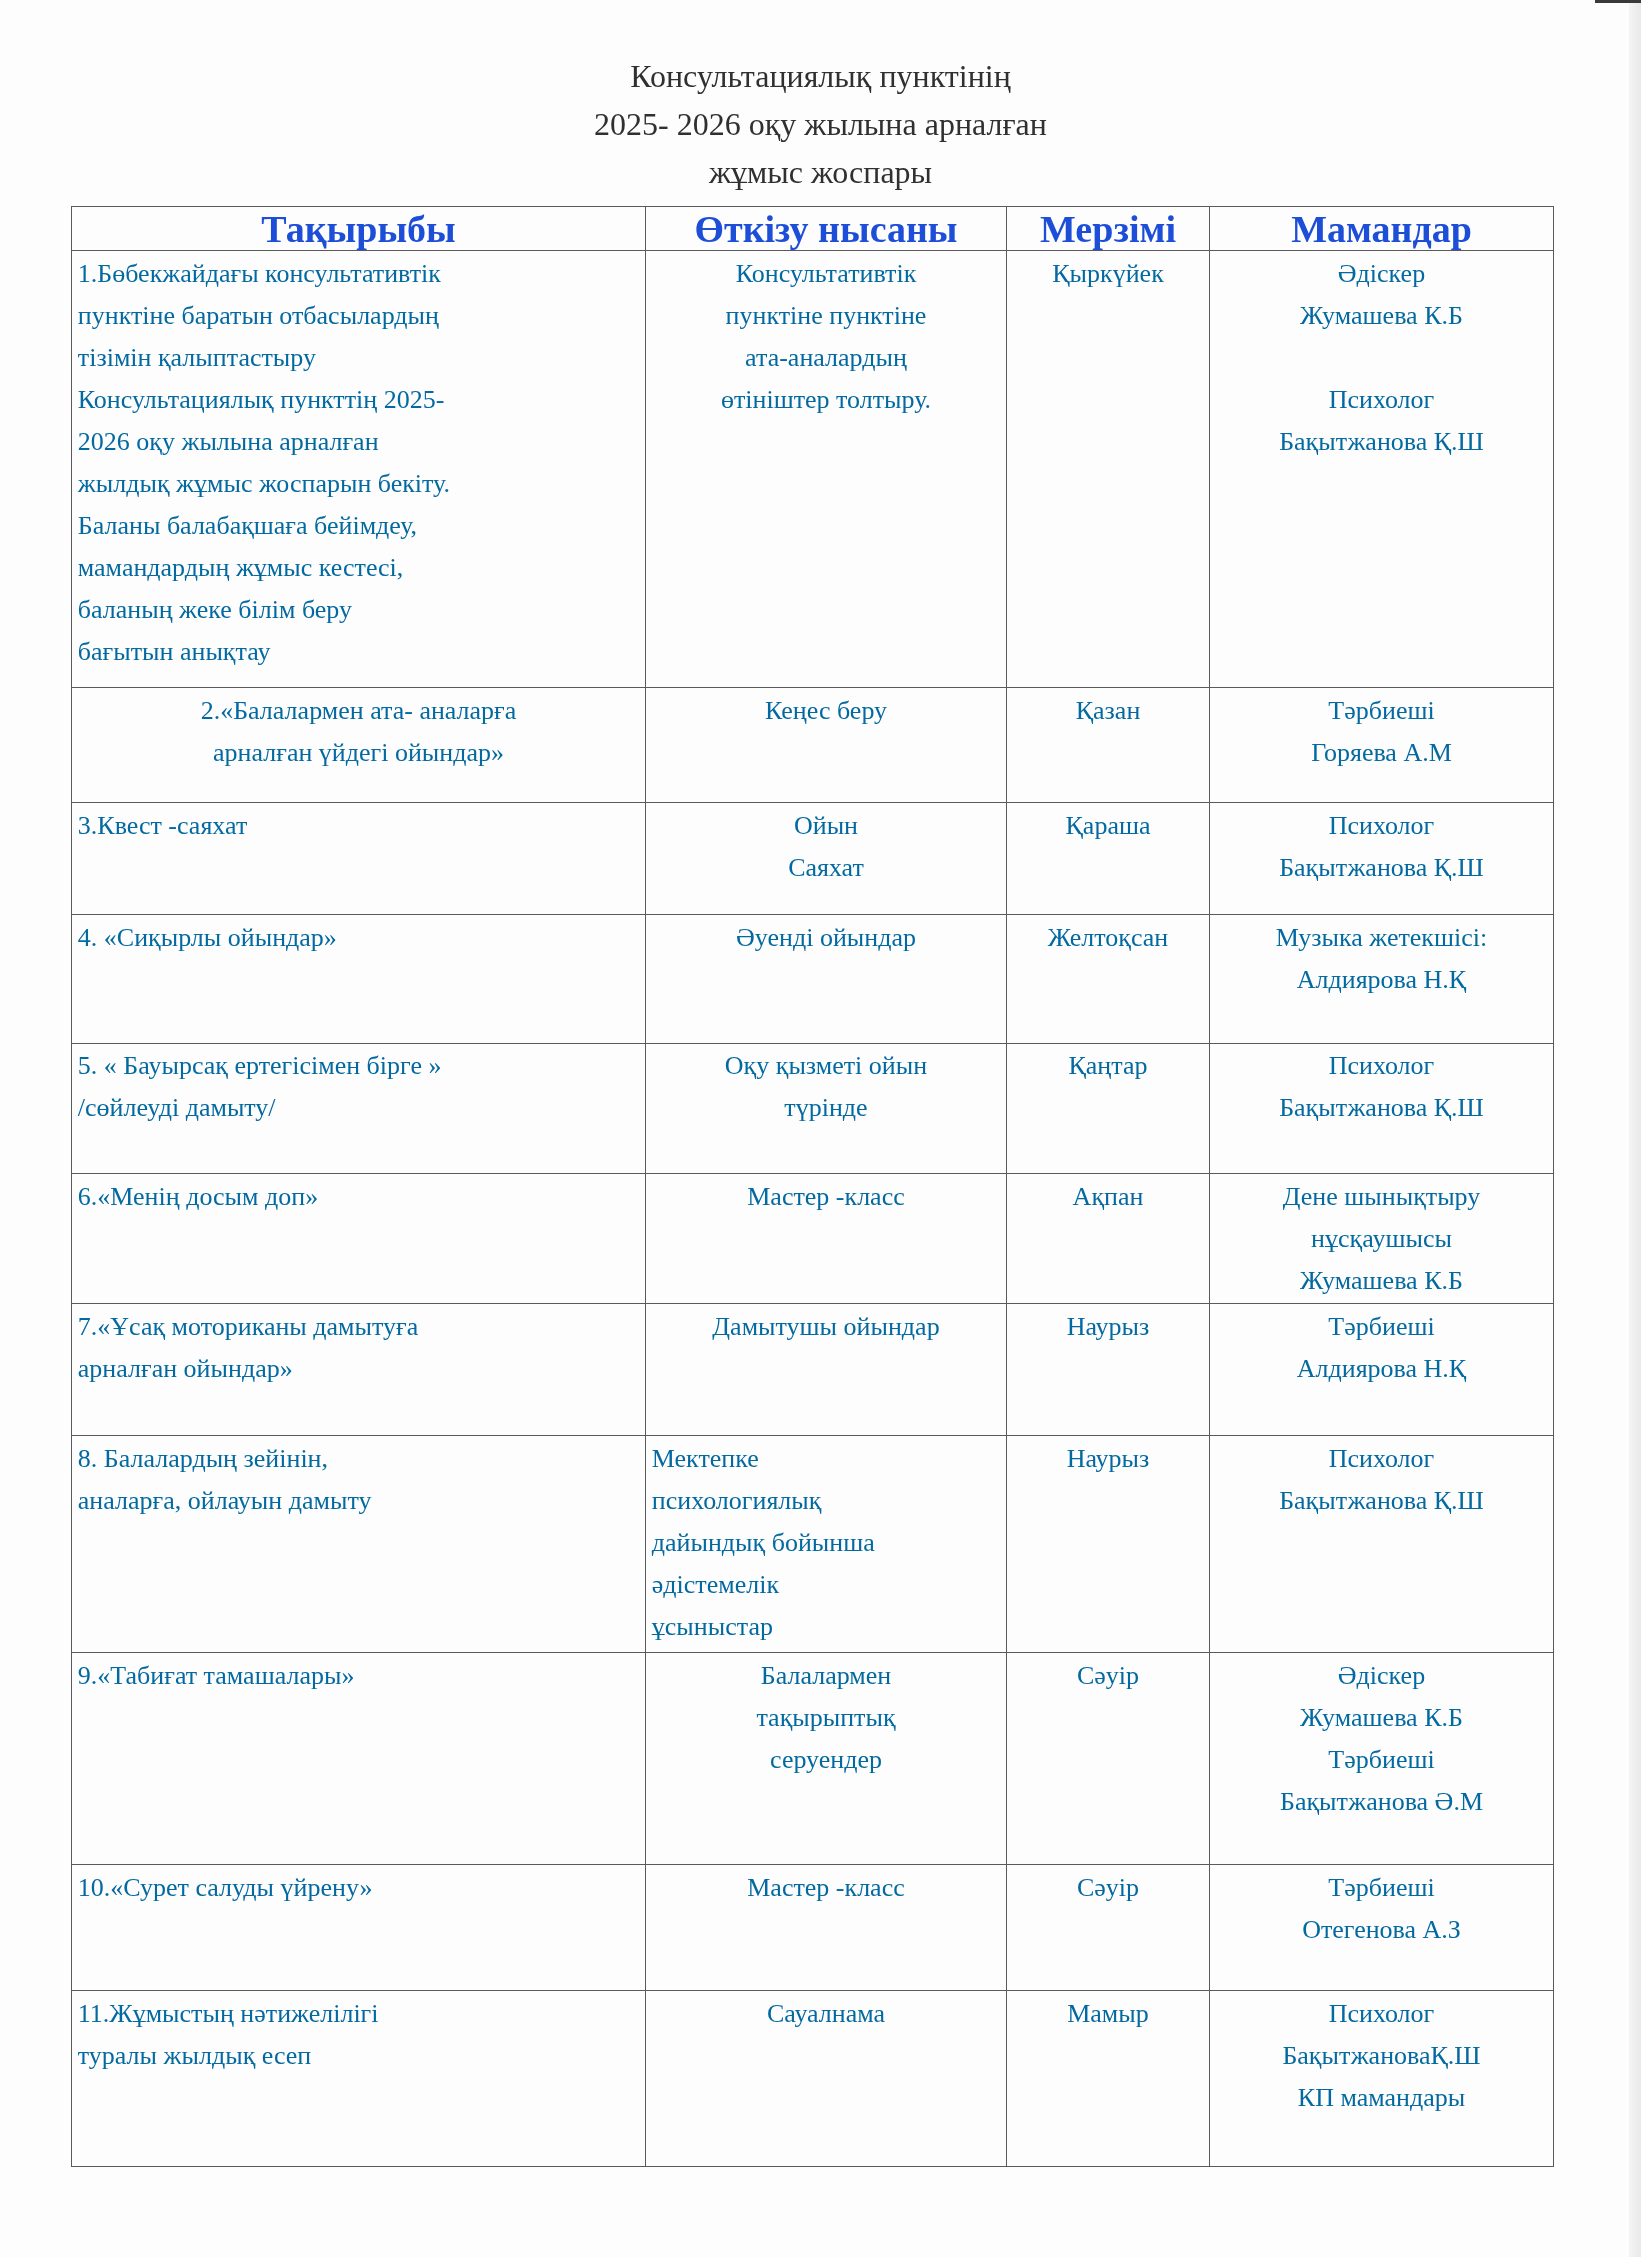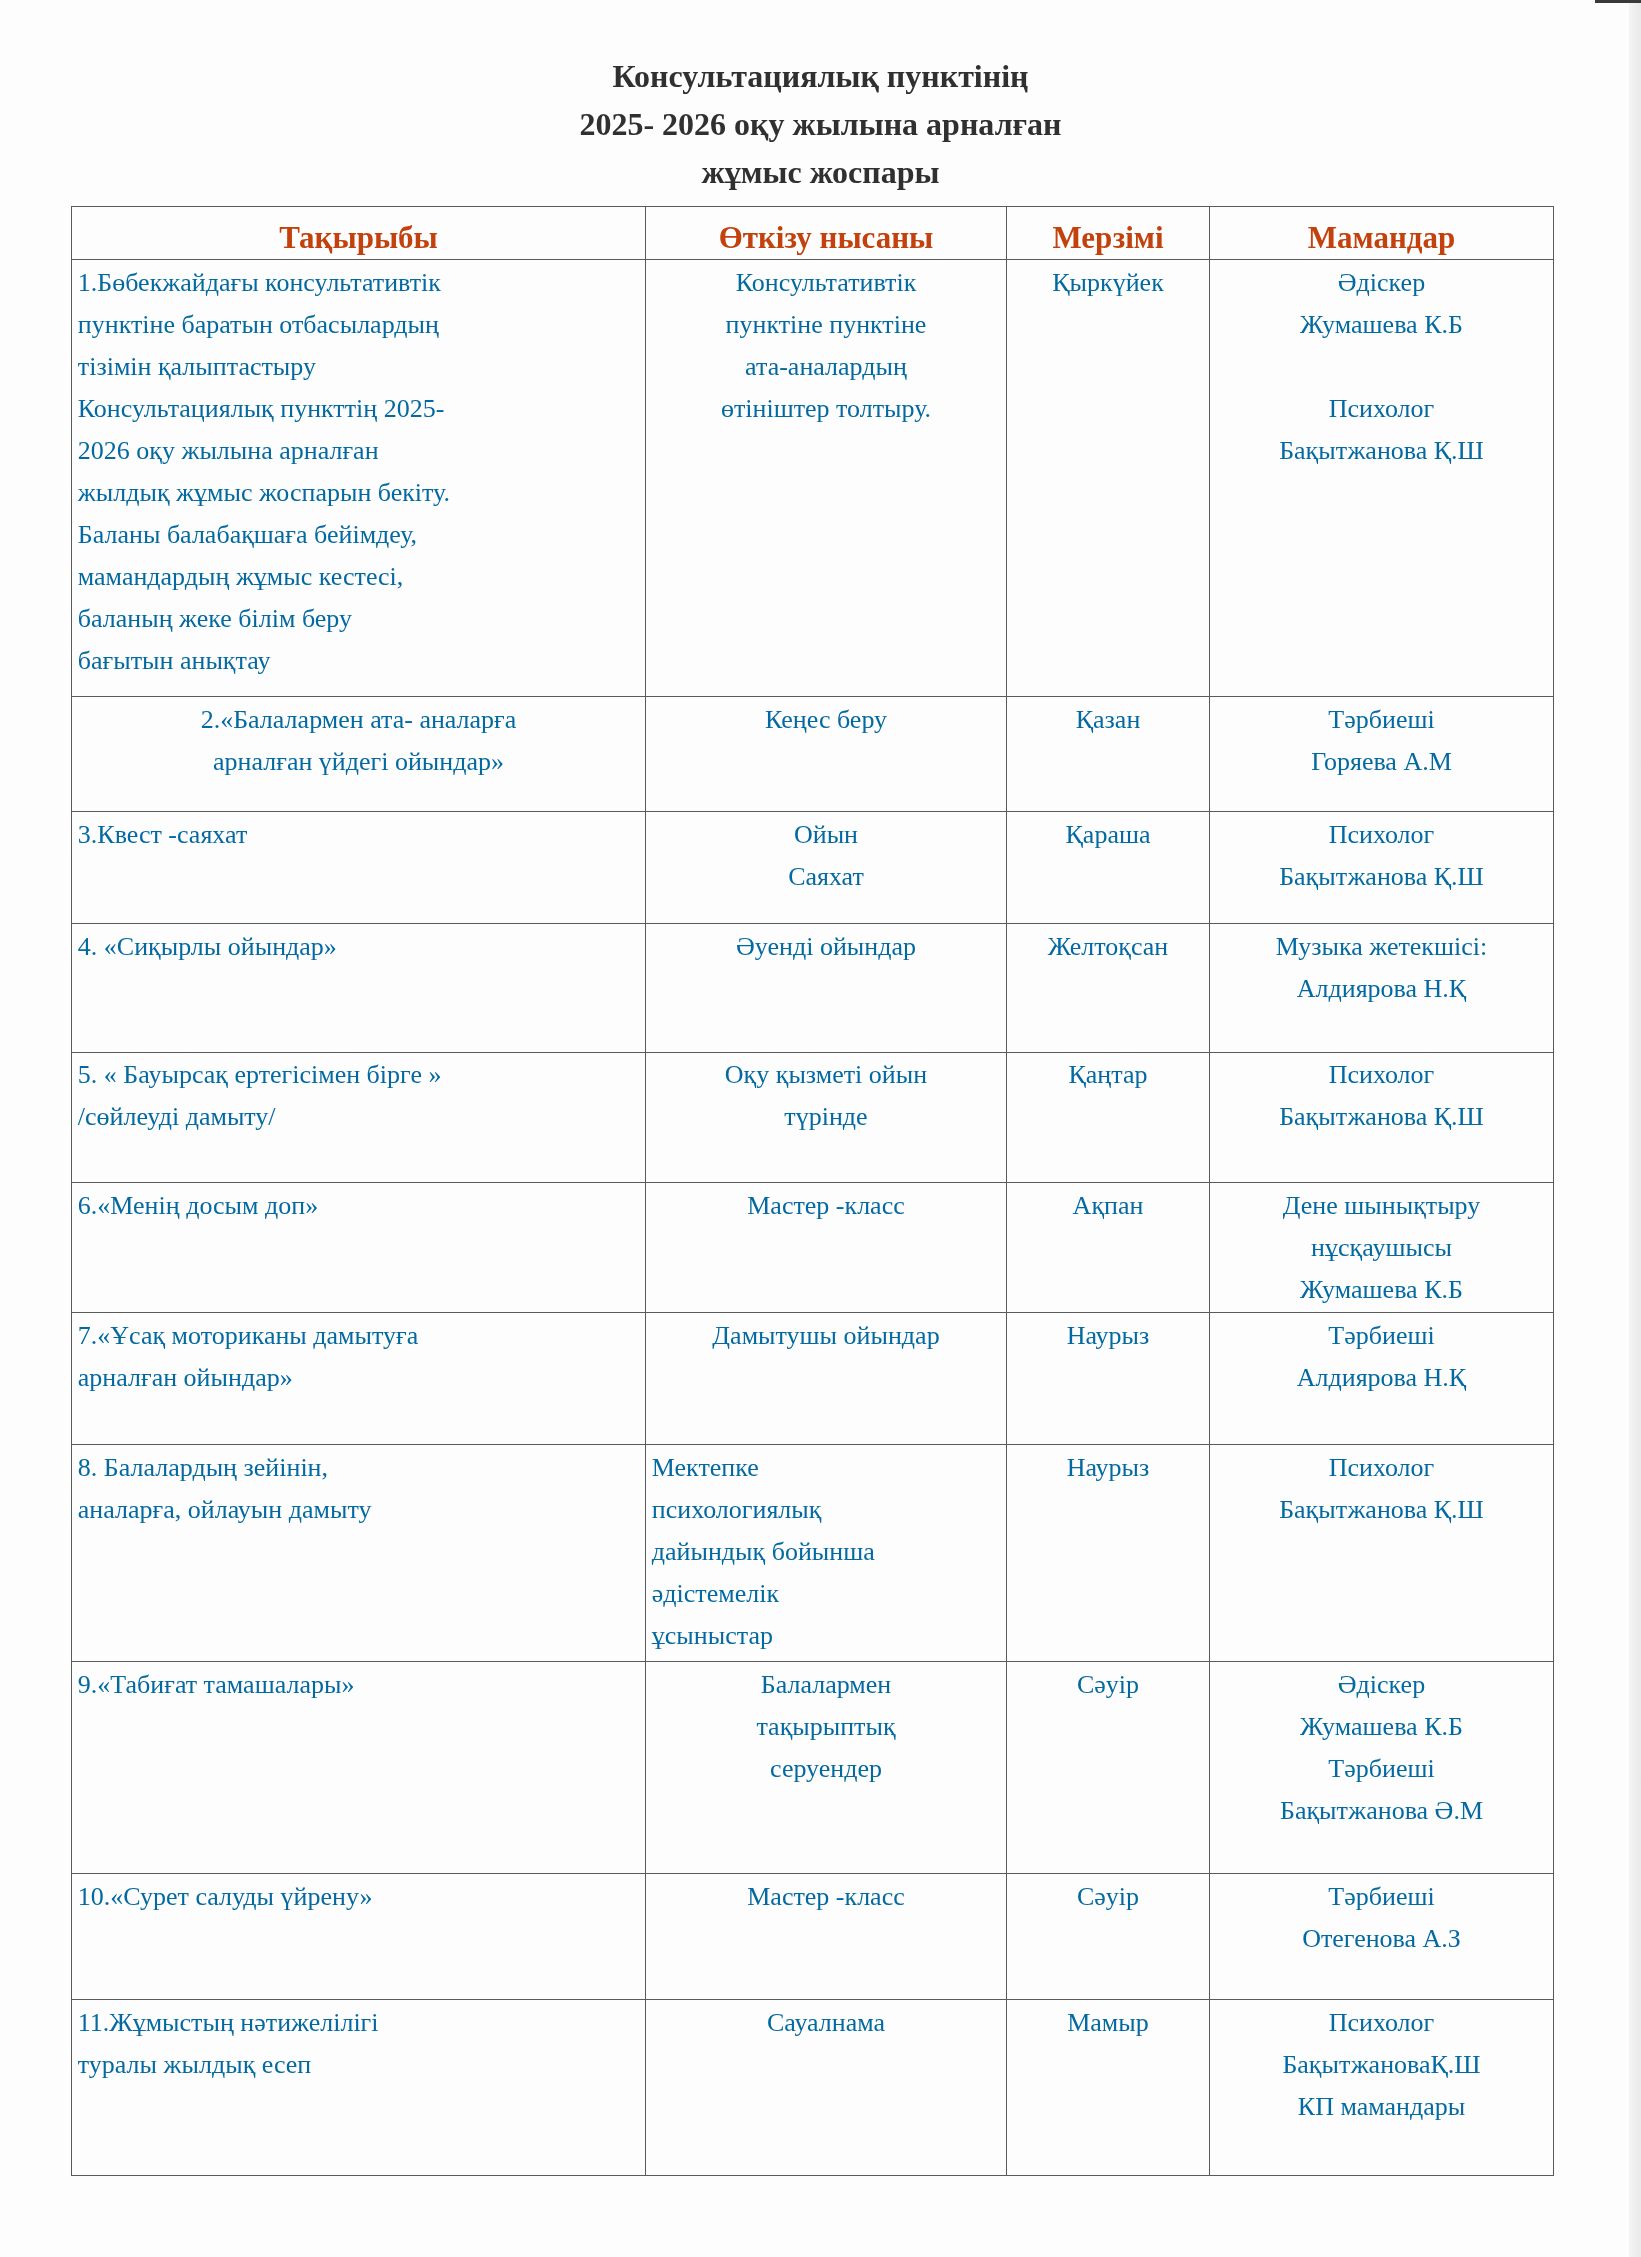--- a/index.html
+++ b/index.html
@@ -14,42 +14,42 @@
   .scan-edge {
     position: absolute; top: 0; right: 0; width: 11.6px; height: 2257px;
     background: linear-gradient(to right, #f4f4f4, #e9e9e9);
   }
   .scan-edge-top {
     position: absolute; top: 0; right: 0; width: 46px; height: 2.9px; background: #3a3a3a;
   }
   .title {
     position: absolute; left: 0; width: 1641px; top: 52px;
     text-align: center;
-    font-weight: bold; font-size: 32px; line-height: 48px;
+    font-weight: normal; font-size: 32px; line-height: 48px;
     color: #303030;
   }
   .title div { margin: 0; }
   table.plan {
     position: absolute; left: 71px; top: 206px;
     width: 1482px;
     border-collapse: collapse;
     table-layout: fixed;
   }
   table.plan th, table.plan td {
     border: 1.9px solid #5a5a5a;
     vertical-align: top;
     font-size: 26px;
     line-height: 42px;
     padding: 1.9px 5.8px 0 5.8px;
     color: #0369a1;
   }
   table.plan th {
-    font-weight: bold; text-align: center; font-size: 31px;
-    height: 41px; padding-top: 10px; vertical-align: middle;
-    color: #c2410c;
+    font-weight: bold; text-align: center; font-size: 38px;
+    height: 41px; padding-top: 1px; vertical-align: middle;
+    color: #1d4ed8;
   }
   col.c1 { width: 574px; }
   col.c2 { width: 361px; }
   col.c3 { width: 203px; }
   col.c4 { width: 344px; }
   td.topic { text-align: left; }
   td.form, td.term, td.staff { text-align: center; }
   td.form.left { text-align: left; }
   .line { display: block; white-space: nowrap; }
   .gap { display: block; height: 42px; }

